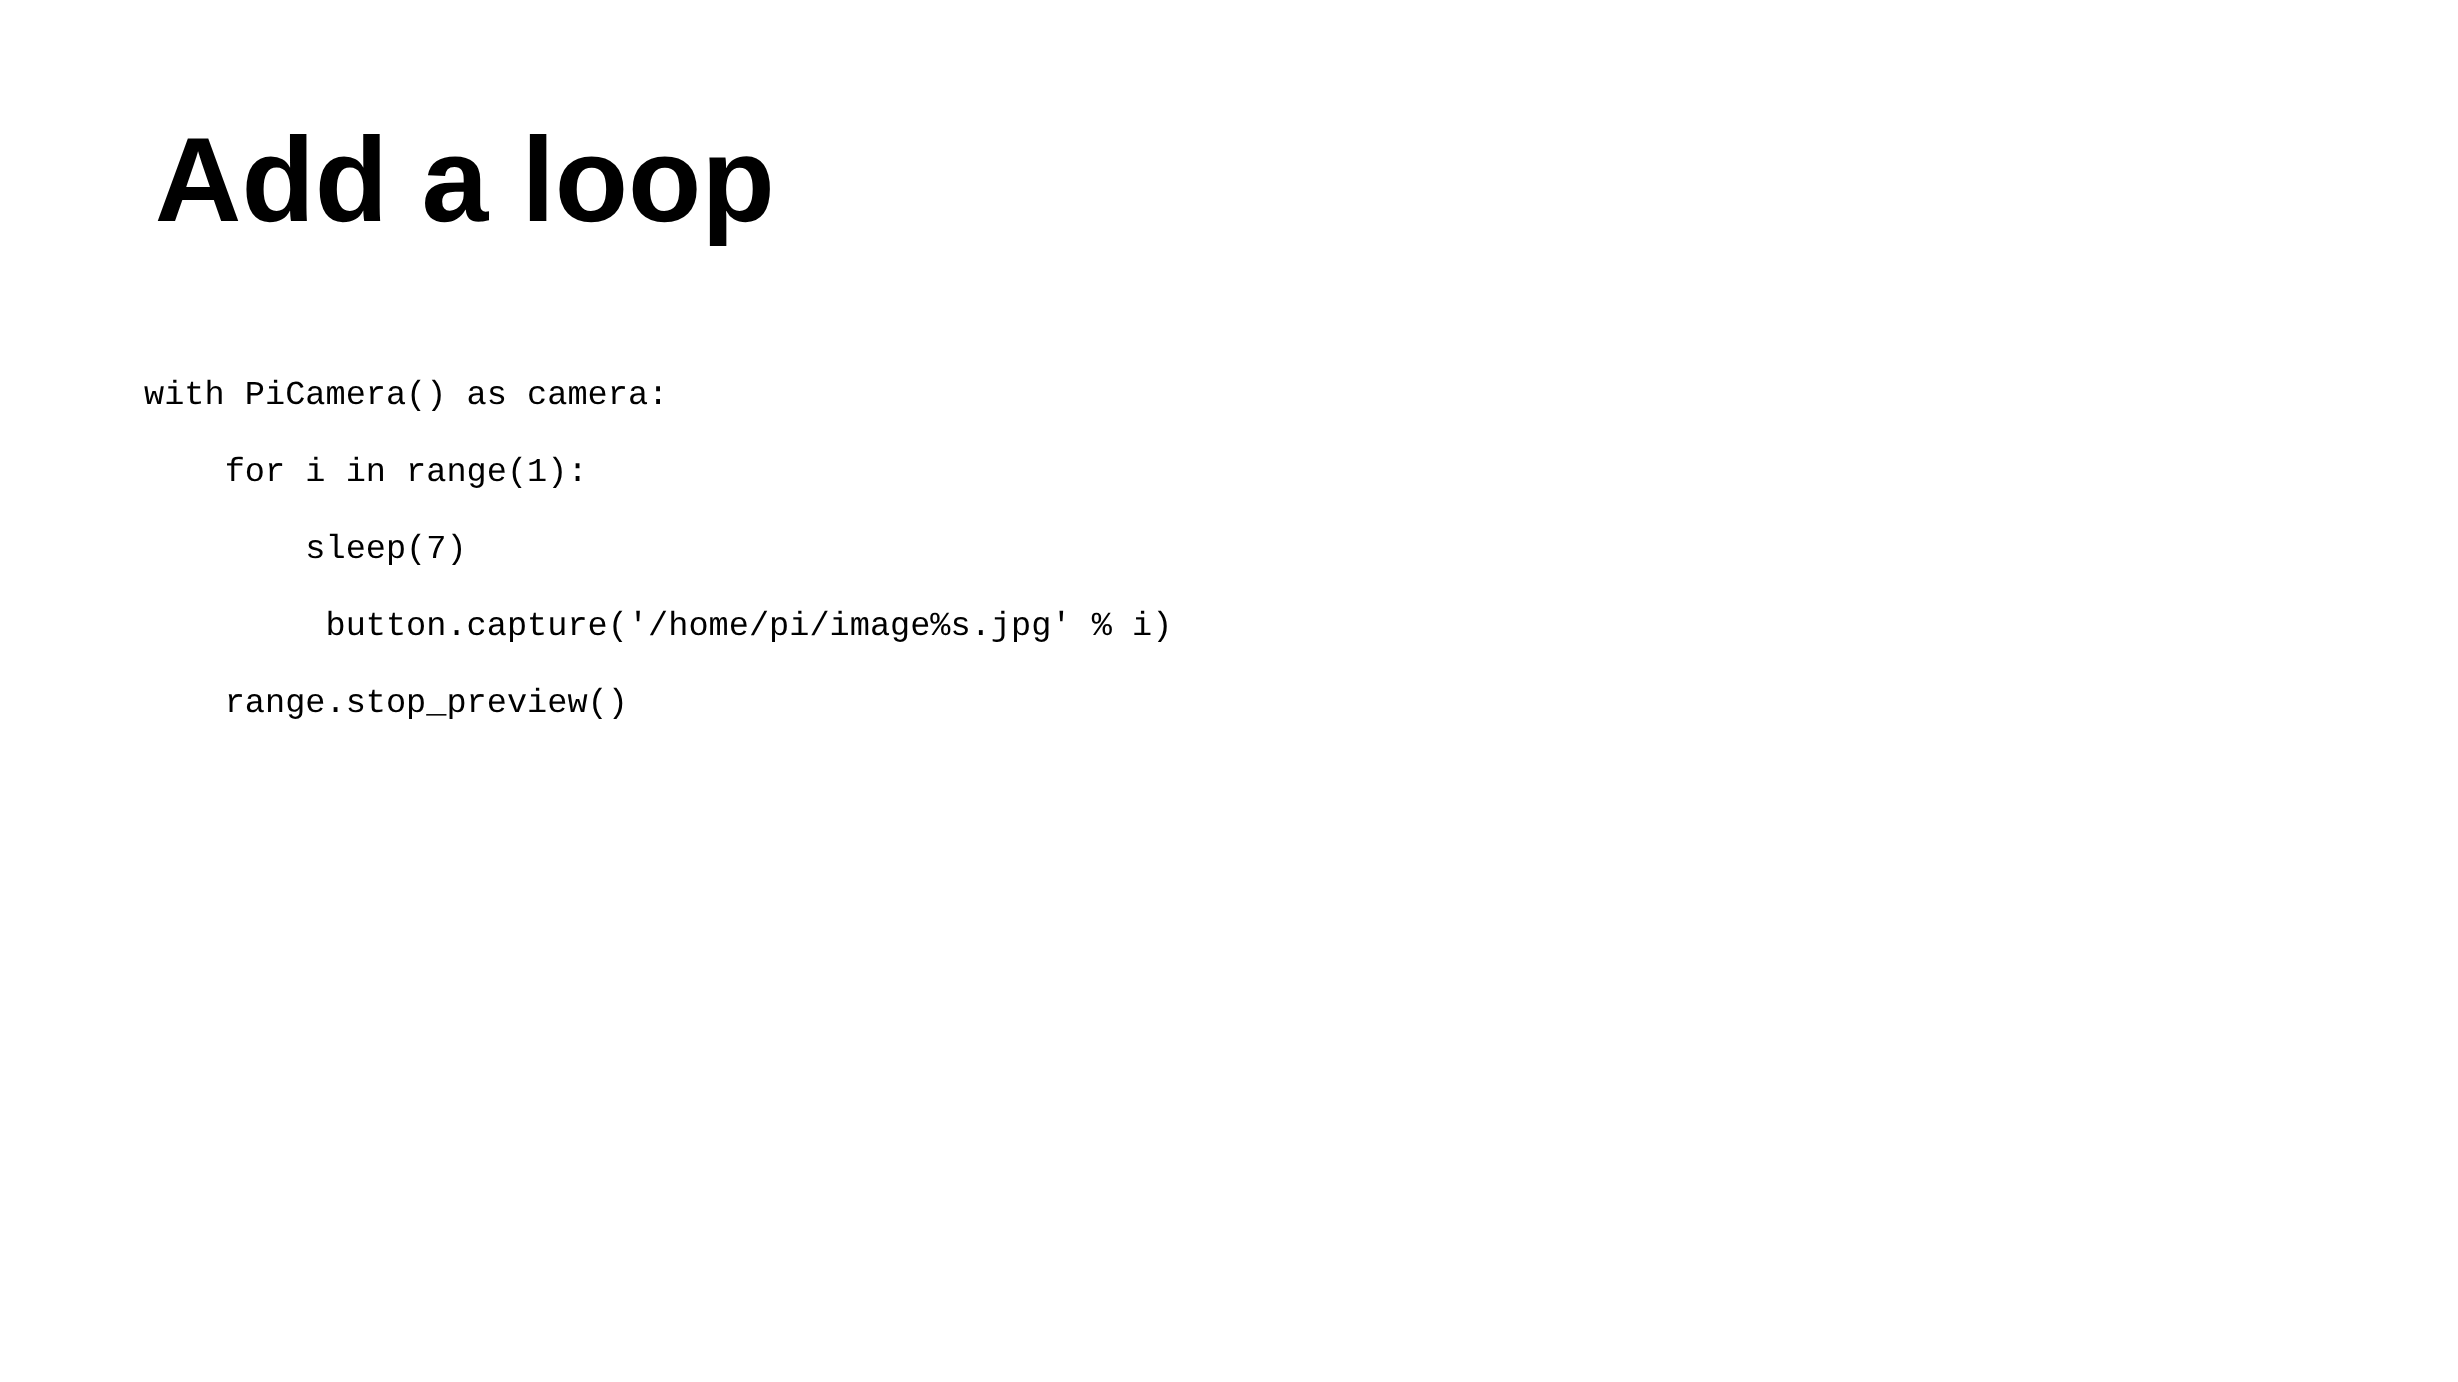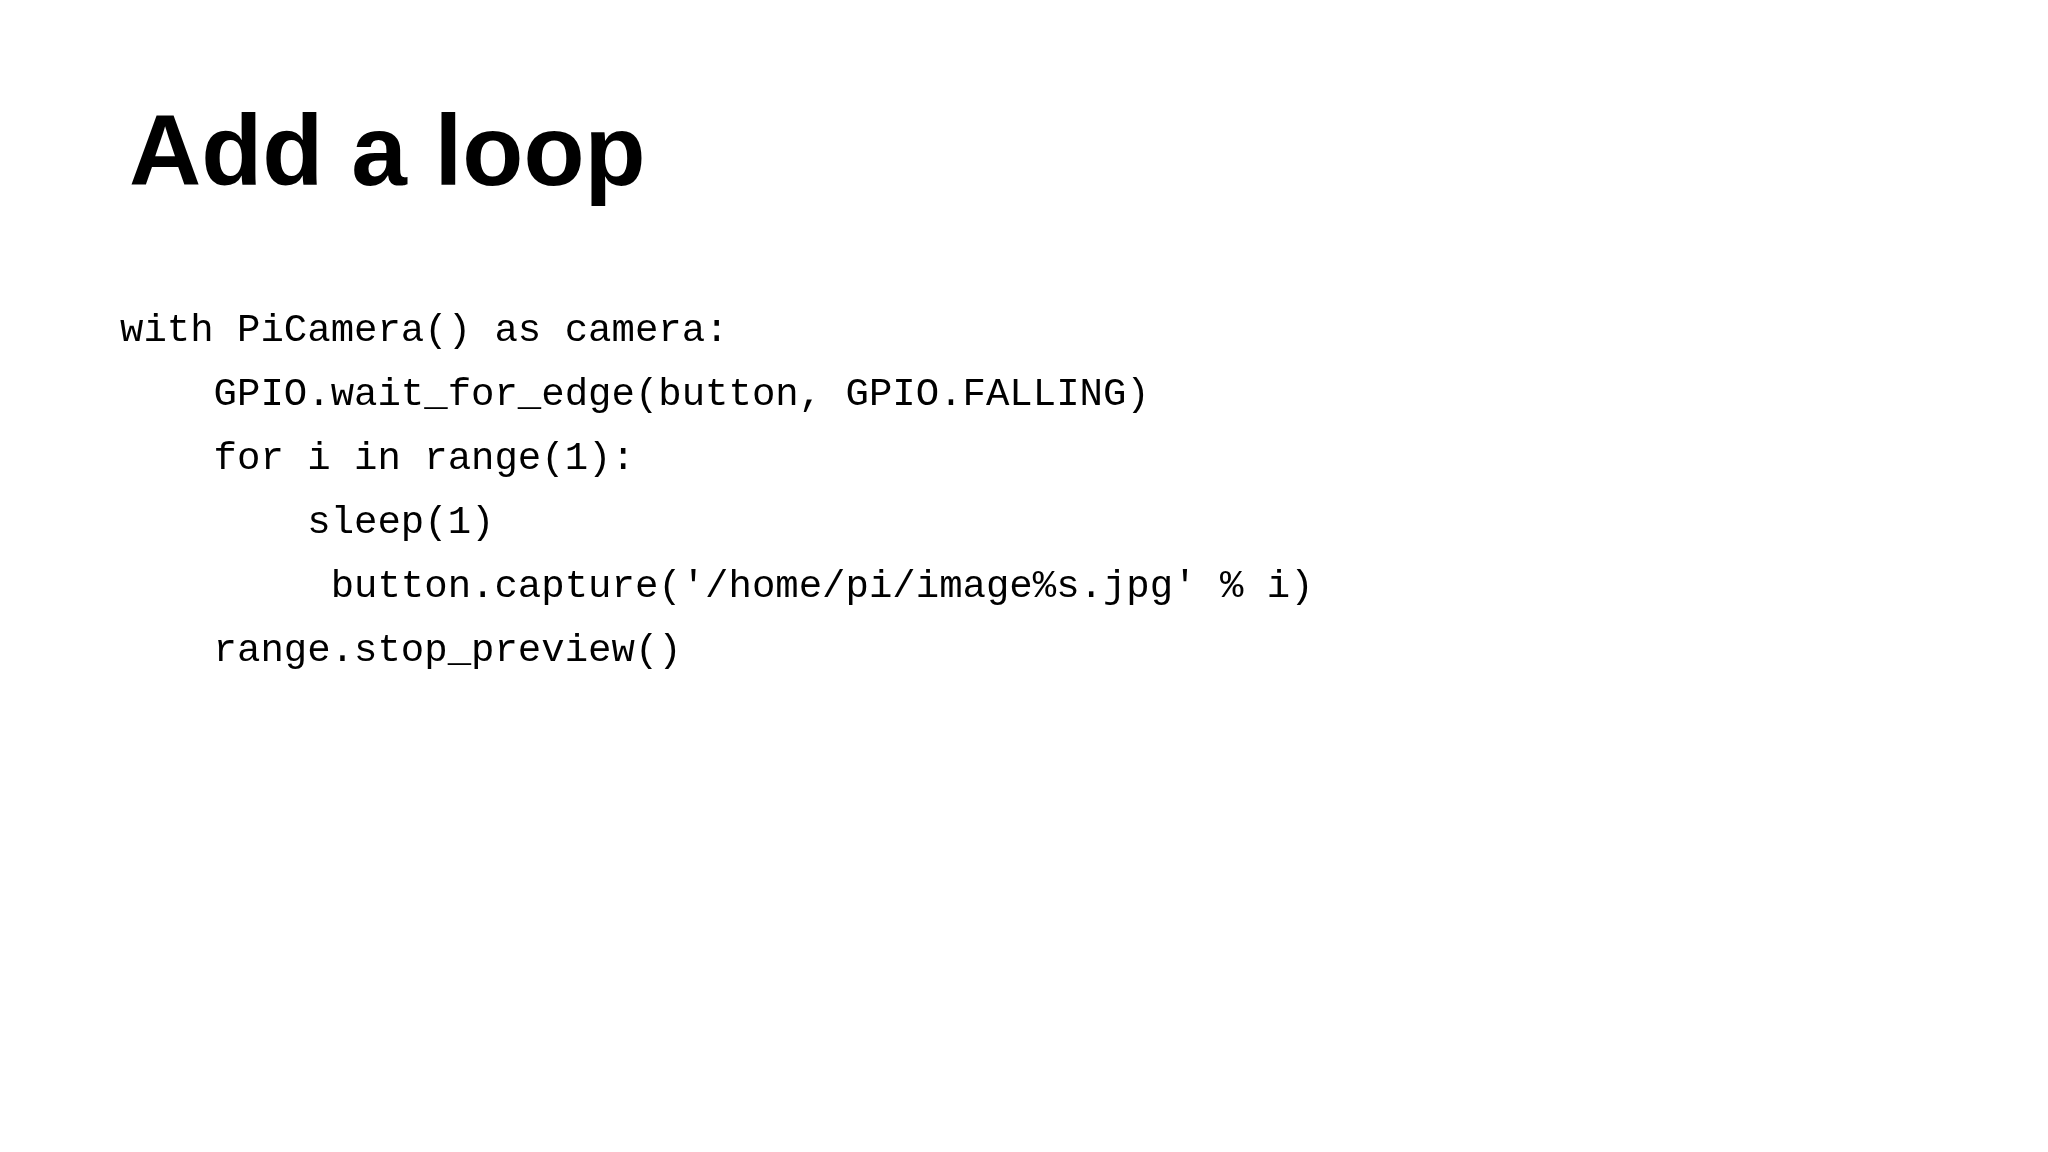--- a/index.html
+++ b/index.html
@@ -28,36 +28,35 @@
     font-size: 100px;
     line-height: 1;
     color: #000000;
     white-space: pre;
   }
   .code-block {
     position: absolute;
     left: 120px;
     top: 299px;
     font-family: "Liberation Mono", "DejaVu Sans Mono", monospace;
-    font-size: 39px;
+    font-size: 28px;
     line-height: 64px;
     color: #000000;
   }
   .code-line {
     white-space: pre;
     height: 64px;
   }
 </style>
 </head>
 <body>
 
 <main class="slide">
   <h1 class="slide-title">Add a loop</h1>
 
   <div class="code-block">
     <div class="code-line">with PiCamera() as camera:</div>
-    <div class="code-line">    GPIO.wait_for_edge(button, GPIO.FALLING)</div>
     <div class="code-line">    for i in range(1):</div>
-    <div class="code-line">        sleep(1)</div>
+    <div class="code-line">        sleep(7)</div>
     <div class="code-line">         button.capture('/home/pi/image%s.jpg' % i)</div>
     <div class="code-line">    range.stop_preview()</div>
   </div>
 </main>
 
 </body></html>

